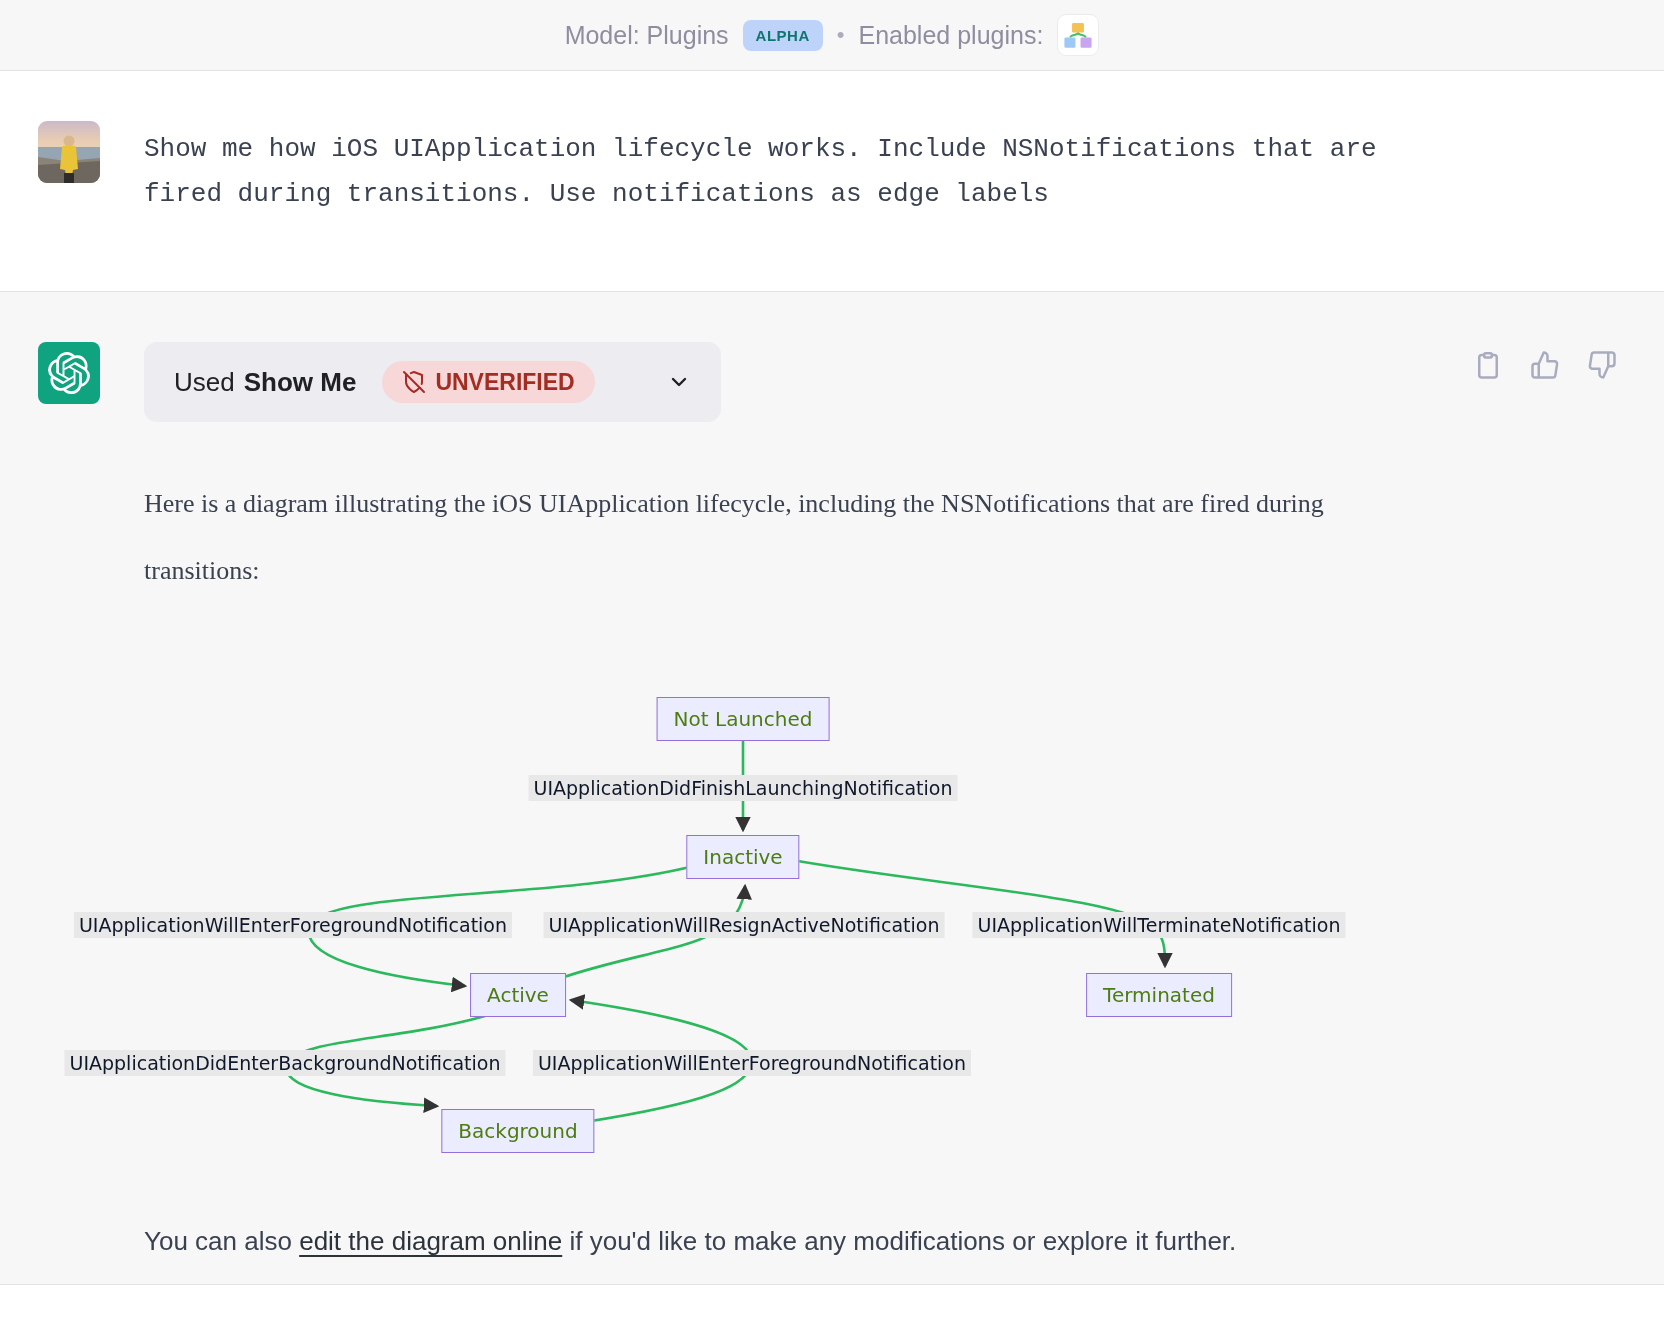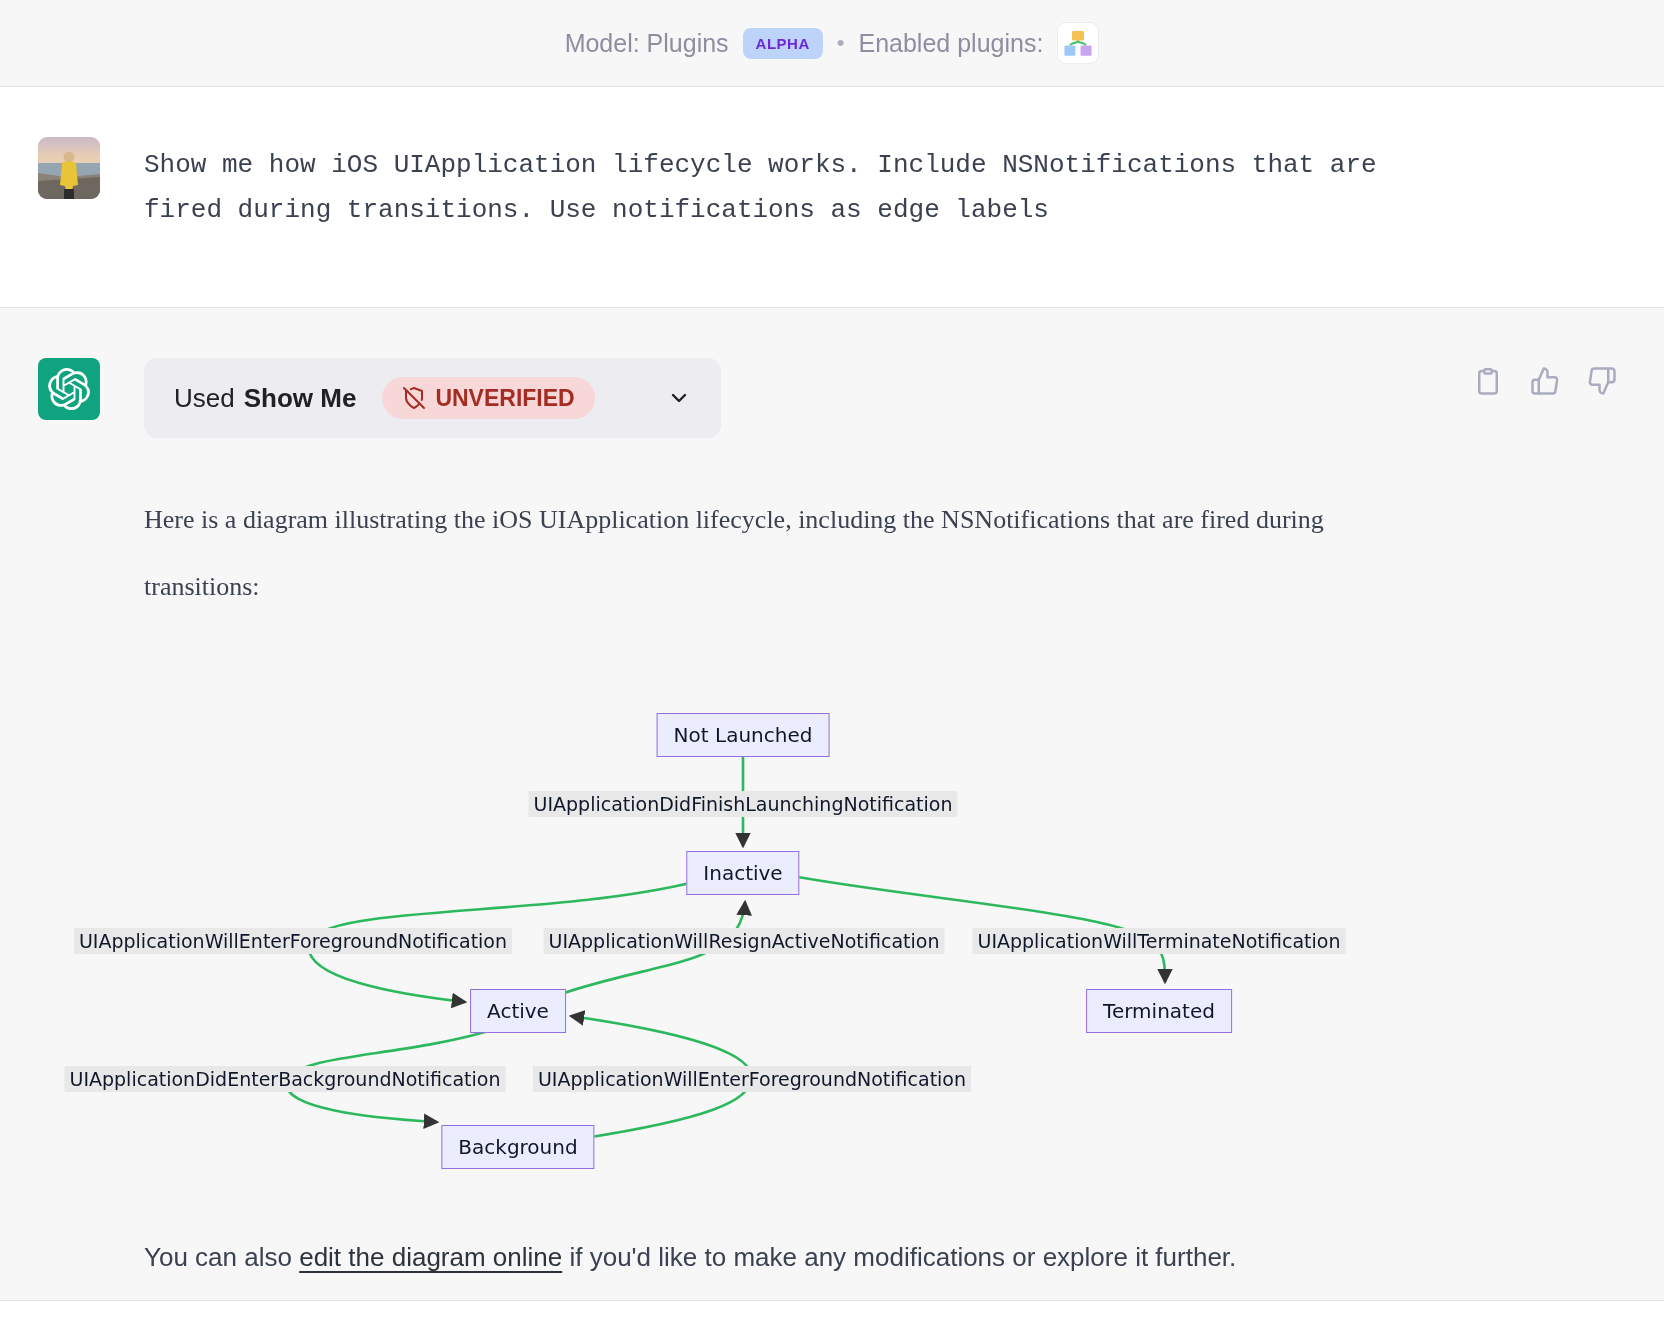--- a/index.html
+++ b/index.html
@@ -5,26 +5,26 @@
   * { margin:0; padding:0; box-sizing:border-box; }
   html,body { width:1664px; height:1322px; }
   body {
     font-family:"Liberation Sans", sans-serif;
     background:#ffffff; color:#3A4150; overflow:hidden;
   }
   .screen { width:1664px; height:1322px; position:relative; background:#fff; }
 
   
   .topbar {
-    height:87px; background:#F7F7F8; border-bottom:1px solid #E1E1E6;
+    height:71px; background:#F7F7F8; border-bottom:1px solid #E1E1E6;
     display:flex; align-items:center; justify-content:center; gap:14px;
     font-size:25px; color:#8E8EA0;
   }
   .alpha-badge {
-    background:#BED3F9; color:#6d28d9; font-size:15px; font-weight:bold;
+    background:#BED3F9; color:#0f766e; font-size:15px; font-weight:bold;
     letter-spacing:.5px; padding:8px 13px; border-radius:8px; line-height:1;
   }
   .topbar .bullet { color:#ACACBE; font-size:22px; }
   .plugin-chip {
     width:42px; height:42px; background:#fff; border:1px solid #ECECEE;
     border-radius:9px; display:flex; align-items:center; justify-content:center;
   }
 
   
   .user-row { background:#fff; padding:50px 47px 0 38px; height:220px;font-family:Liberation Mono, monospace; }
@@ -63,21 +63,21 @@
   .actions .act { cursor:pointer; }
 
   .intro { margin-top:48px; font-size:26px; line-height:67px; max-width:1290px;font-family:Liberation Serif, serif; }
 
   
   .diagram { position:relative; margin-left:-44px; margin-top:38px; width:1473px; height:515px;
              font-family:"DejaVu Sans", sans-serif; }
   .diagram svg.edges { position:absolute; left:0; top:0; }
   .dnode {
     position:absolute; transform:translate(-50%,-50%);
-    background:#ECECFF; border:1px solid #9370DB; color:#0f172a;
+    background:#ECECFF; border:1px solid #9370DB; color:#4d7c0f;
     font-size:20px; padding:9px 16px; white-space:nowrap; z-index:3;
   }
   .dlabel {
     position:absolute; transform:translate(-50%,-50%);
     background:#E8E8E8; color:#0f172a; font-size:19px; padding:2px 5px;
     white-space:nowrap; z-index:2;
   }
 
   .outro { margin-top:58px; font-size:26px; line-height:53px; max-width:1290px; }
   .outro a { color:#2D333A; font-weight:normal; text-decoration:underline; text-underline-offset:5px; text-decoration-thickness:2px; }

